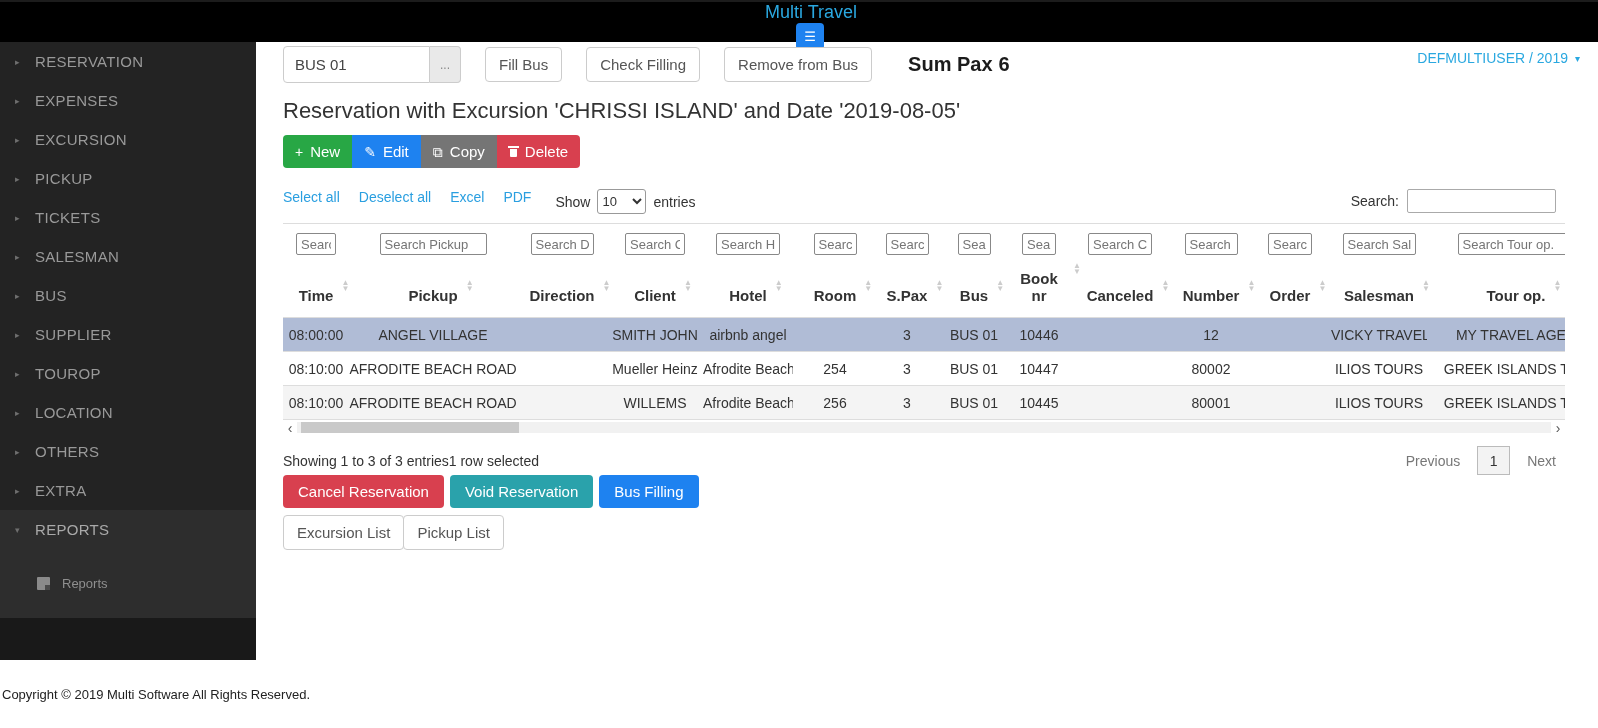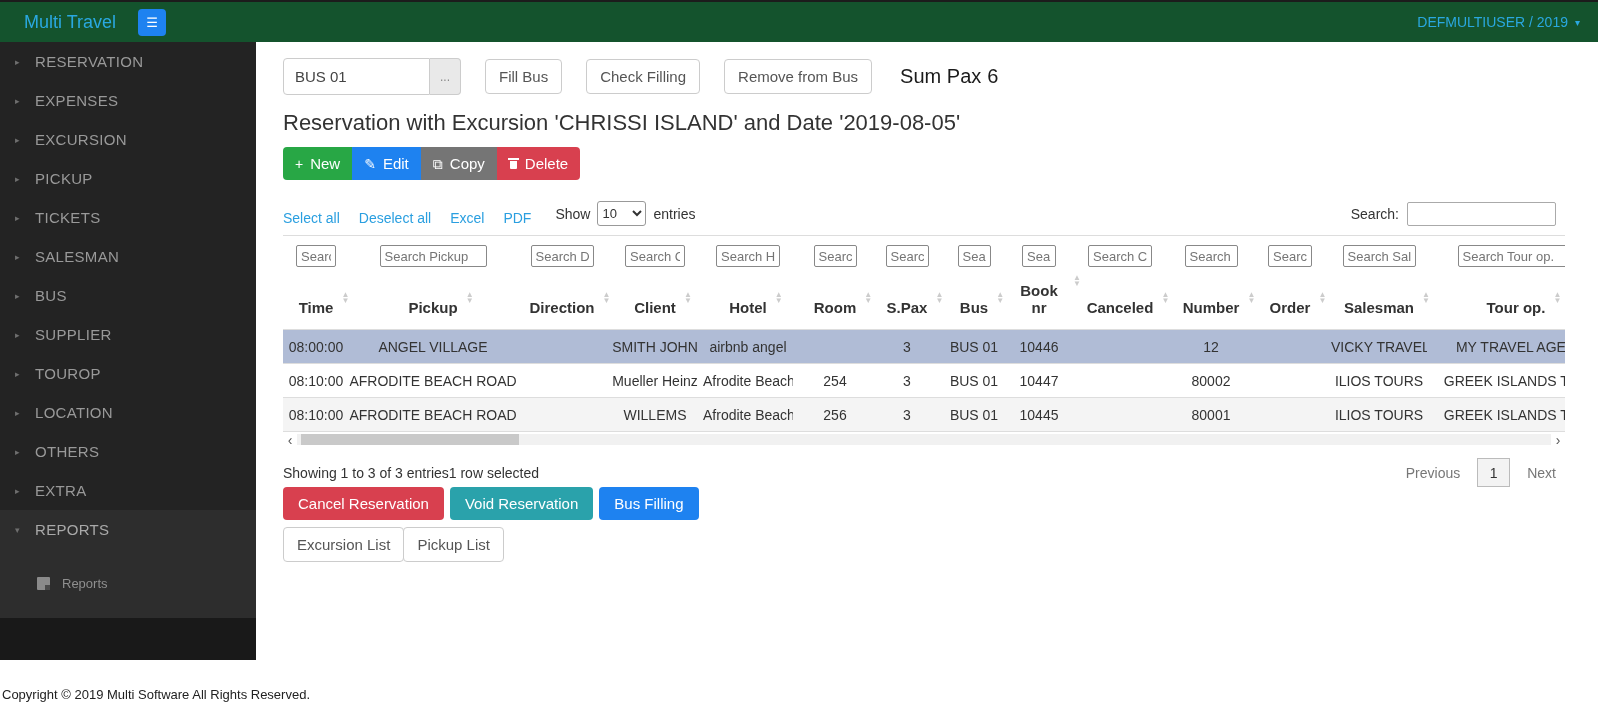--- a/index.html
+++ b/index.html
@@ -1,66 +1,66 @@
 <!DOCTYPE html>
 <html style="--brand-blue: #2aa8e0; --link-blue: #2a9fe0; --btn-green: #28a745; --btn-blue: #1e82f0; --btn-gray: #757575; --btn-red: #d8404f; --btn-teal: #2aa2ab; --selected-row: #b0bcd6;"><head>
 <meta charset="utf-8">
 <style>
   * { box-sizing: border-box; margin: 0; padding: 0; }
   html,body { width:1598px; height:728px; background:#fff; font-family:"Liberation Sans",sans-serif; color:#333; overflow:hidden; }
 
   
-  .topbar { height:42px; background:#14532d; border-top:2px solid #1c1c1c; display:flex; align-items:center; }
+  .topbar { height:42px; background:#000000; border-top:2px solid #1c1c1c; display:flex; align-items:center;flex-direction:column; }
   .brand { color:var(--brand-blue,#2aa8e0); font-size:18px; margin-left:24px; }
   .hamburger { margin-left:22px; width:28px; height:27px; background:var(--btn-blue,#1e82f0); border:none; border-radius:4px; color:#fff; font-size:13px; cursor:pointer; line-height:27px; }
   .user-menu { margin-left:auto; margin-right:18px; color:var(--brand-blue,#2aa8e0); font-size:14px; cursor:pointer; display:flex; align-items:center; gap:7px; }
   .user-caret { font-size:10px; }
 
   
   .layout { display:flex; align-items:flex-start; }
   .sidebar { width:256px; height:618px; background:#232323; flex:none; }
   .nav-item { height:39px; display:flex; align-items:center; color:#999; font-size:15px; cursor:pointer; letter-spacing:.3px; }
   .nav-item .caret { width:20px; margin-left:15px; font-size:9px; color:#6f6f6f; }
   .nav-item.open { background:#2d2d2d; color:#a9a9a9; }
   .submenu { background:#2d2d2d; height:69px; display:flex; align-items:center; }
   .submenu-item { display:flex; align-items:center; gap:12px; color:#8f8f8f; font-size:13px; padding-left:37px; cursor:pointer; width:100%; }
   .report-icon { position:relative; display:inline-block; width:13px; height:13px; background:#8a8a8a; border-radius:1px; }
   .report-icon::after { content:""; position:absolute; right:0; bottom:0; width:5px; height:5px; background:#4a4a4a; }
   .sidebar-bottom { background:#191919; height:42px; }
 
   
-  .main { flex:1; padding:16px 33px 0 27px; min-width:0; }
+  .main { flex:1; padding:4px 33px 0 27px; min-width:0; }
   .toolbar-row { display:flex; align-items:center; }
   .bus-group { display:flex; }
   .bus-input { width:147px; height:37px; border:1px solid #ccc; border-radius:4px 0 0 4px; padding:0 11px; font-size:15px; color:#444; outline:none; }
   .bus-browse { width:31px; height:37px; border:1px solid #ccc; border-left:none; background:#e9e9e9; border-radius:0 4px 4px 0; color:#888; font-size:12px; cursor:pointer; }
   .btn-outline { background:#fff; border:1px solid #ccc; border-radius:4px; padding:8px 13px; font-size:15px; color:#555; cursor:pointer; white-space:nowrap; }
   .toolbar-row .btn-outline { margin-left:24px; }
-  .sum-pax { margin-left:28px; font-size:20px; font-weight:normal; color:#1b1b1b; }
+  .sum-pax { margin-left:36px; font-size:20px; font-weight:bold; color:#1b1b1b; }
   .sum-pax .val { margin-left:6px; }
 
   .page-title { font-size:22px; font-weight:400; color:#333; margin:15px 0 11px; }
 
   .action-row { display:flex; align-items:center; }
   .btn-group { display:flex; }
   .btn-solid { border:none; color:#fff; padding:8px 12px; font-size:15px; cursor:pointer; display:flex; align-items:center; gap:7px; white-space:nowrap; }
   .btn-group .btn-solid:first-child { border-radius:4px 0 0 4px; }
   .btn-group .btn-solid:last-child { border-radius:0 4px 4px 0; }
   .btn-new { background:var(--btn-green,#28a745); }
   .btn-edit { background:var(--btn-blue,#1e82f0); }
   .btn-copy { background:var(--btn-gray,#757575); }
   .btn-delete { background:var(--btn-red,#d8404f); }
   .ico { font-size:14px; line-height:1; }
   .trash-icon { position:relative; display:inline-block; width:9px; height:11px; }
   .trash-icon::before { content:""; position:absolute; top:0; left:-1px; right:-1px; height:2px; background:#fff; }
   .trash-icon::after { content:""; position:absolute; top:3px; left:1px; right:1px; bottom:0; background:#fff; border-radius:0 0 1px 1px; }
   .voucher-btns { margin-left:auto; margin-right:9px; display:flex; gap:9px; }
   .voucher-btns .btn-outline { padding:8px 15px; }
 
-  .controls-row { display:flex; align-items:flex-end; margin:21px 0 0; font-size:14px; }
+  .controls-row { display:flex; align-items:flex-start; margin:21px 0 0; font-size:14px; }
   .dt-link { color:var(--link-blue,#2a9fe0); text-decoration:none; margin-right:19px; cursor:pointer; }
   .show-wrap { display:flex; align-items:center; gap:7px; color:#333; margin-left:5px; }
   .len-select { height:25px; width:49px; border:1px solid #999; border-radius:3px; font-size:13px; color:#333; background:#fff; }
   .search-wrap { margin-left:auto; margin-right:9px; display:flex; align-items:center; gap:8px; color:#333; }
   .global-search { width:149px; height:24px; border:1px solid #aaa; border-radius:2px; padding:0 5px; font-size:13px; }
 
   
   .table-wrap { width:1282px; overflow:hidden; border-top:1px solid #ddd; margin-top:9px; }
   table.dt { table-layout:fixed; width:1322px; border-collapse:collapse; }
   tr.search-row td { padding:9px 2px 11px; text-align:center; }

